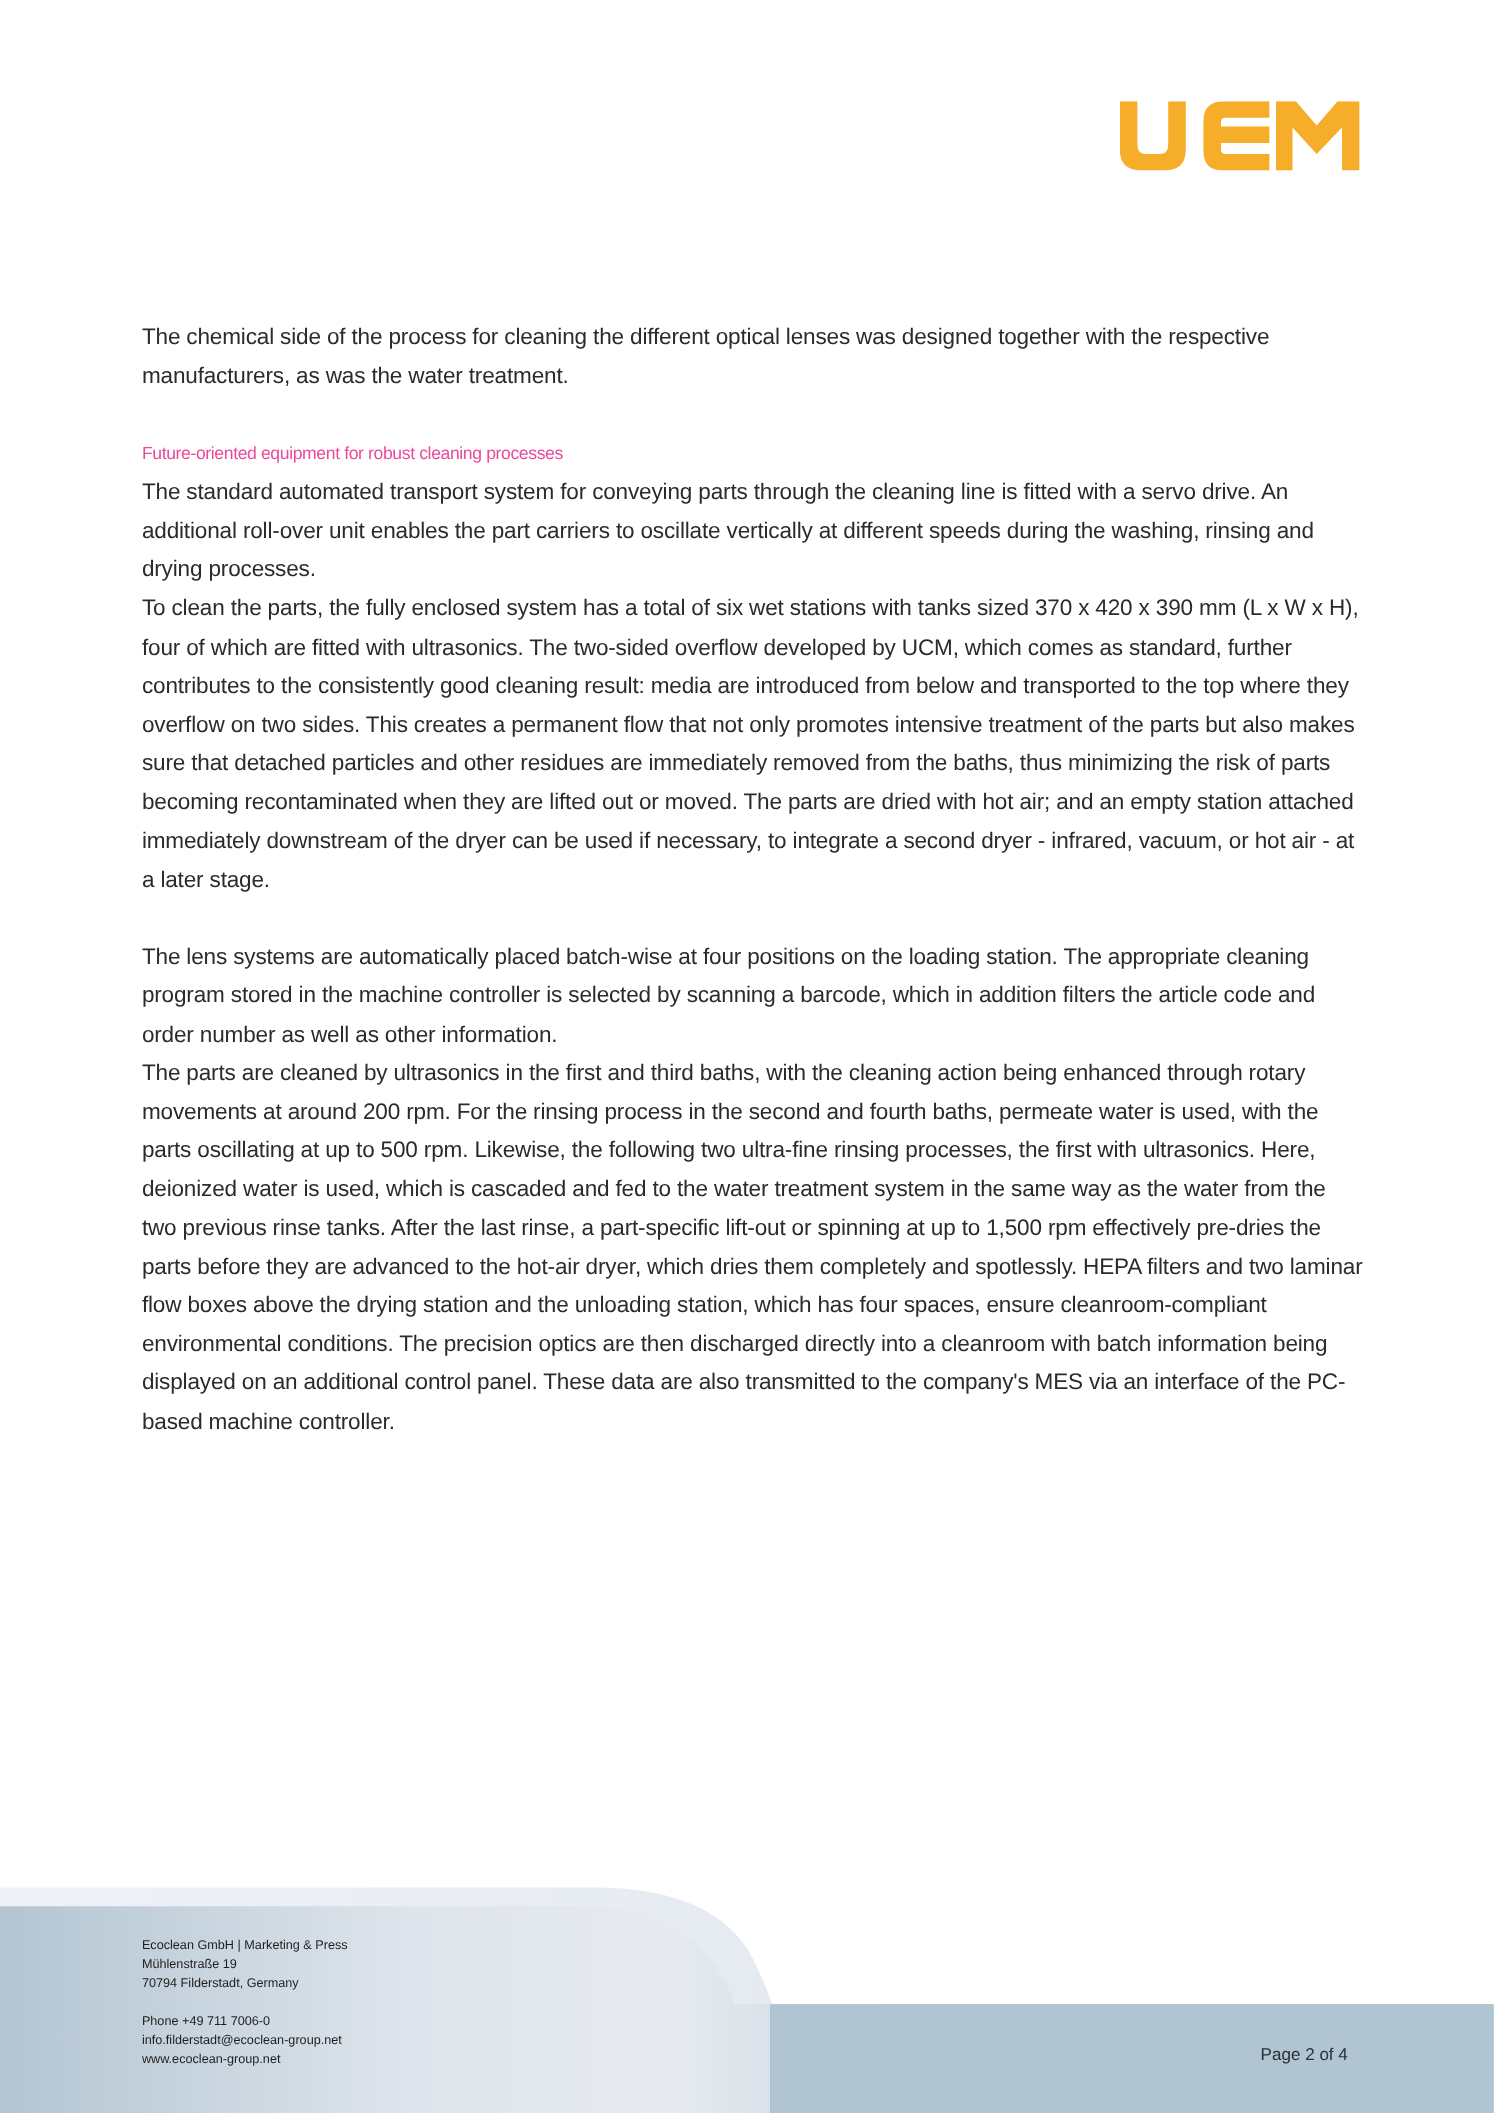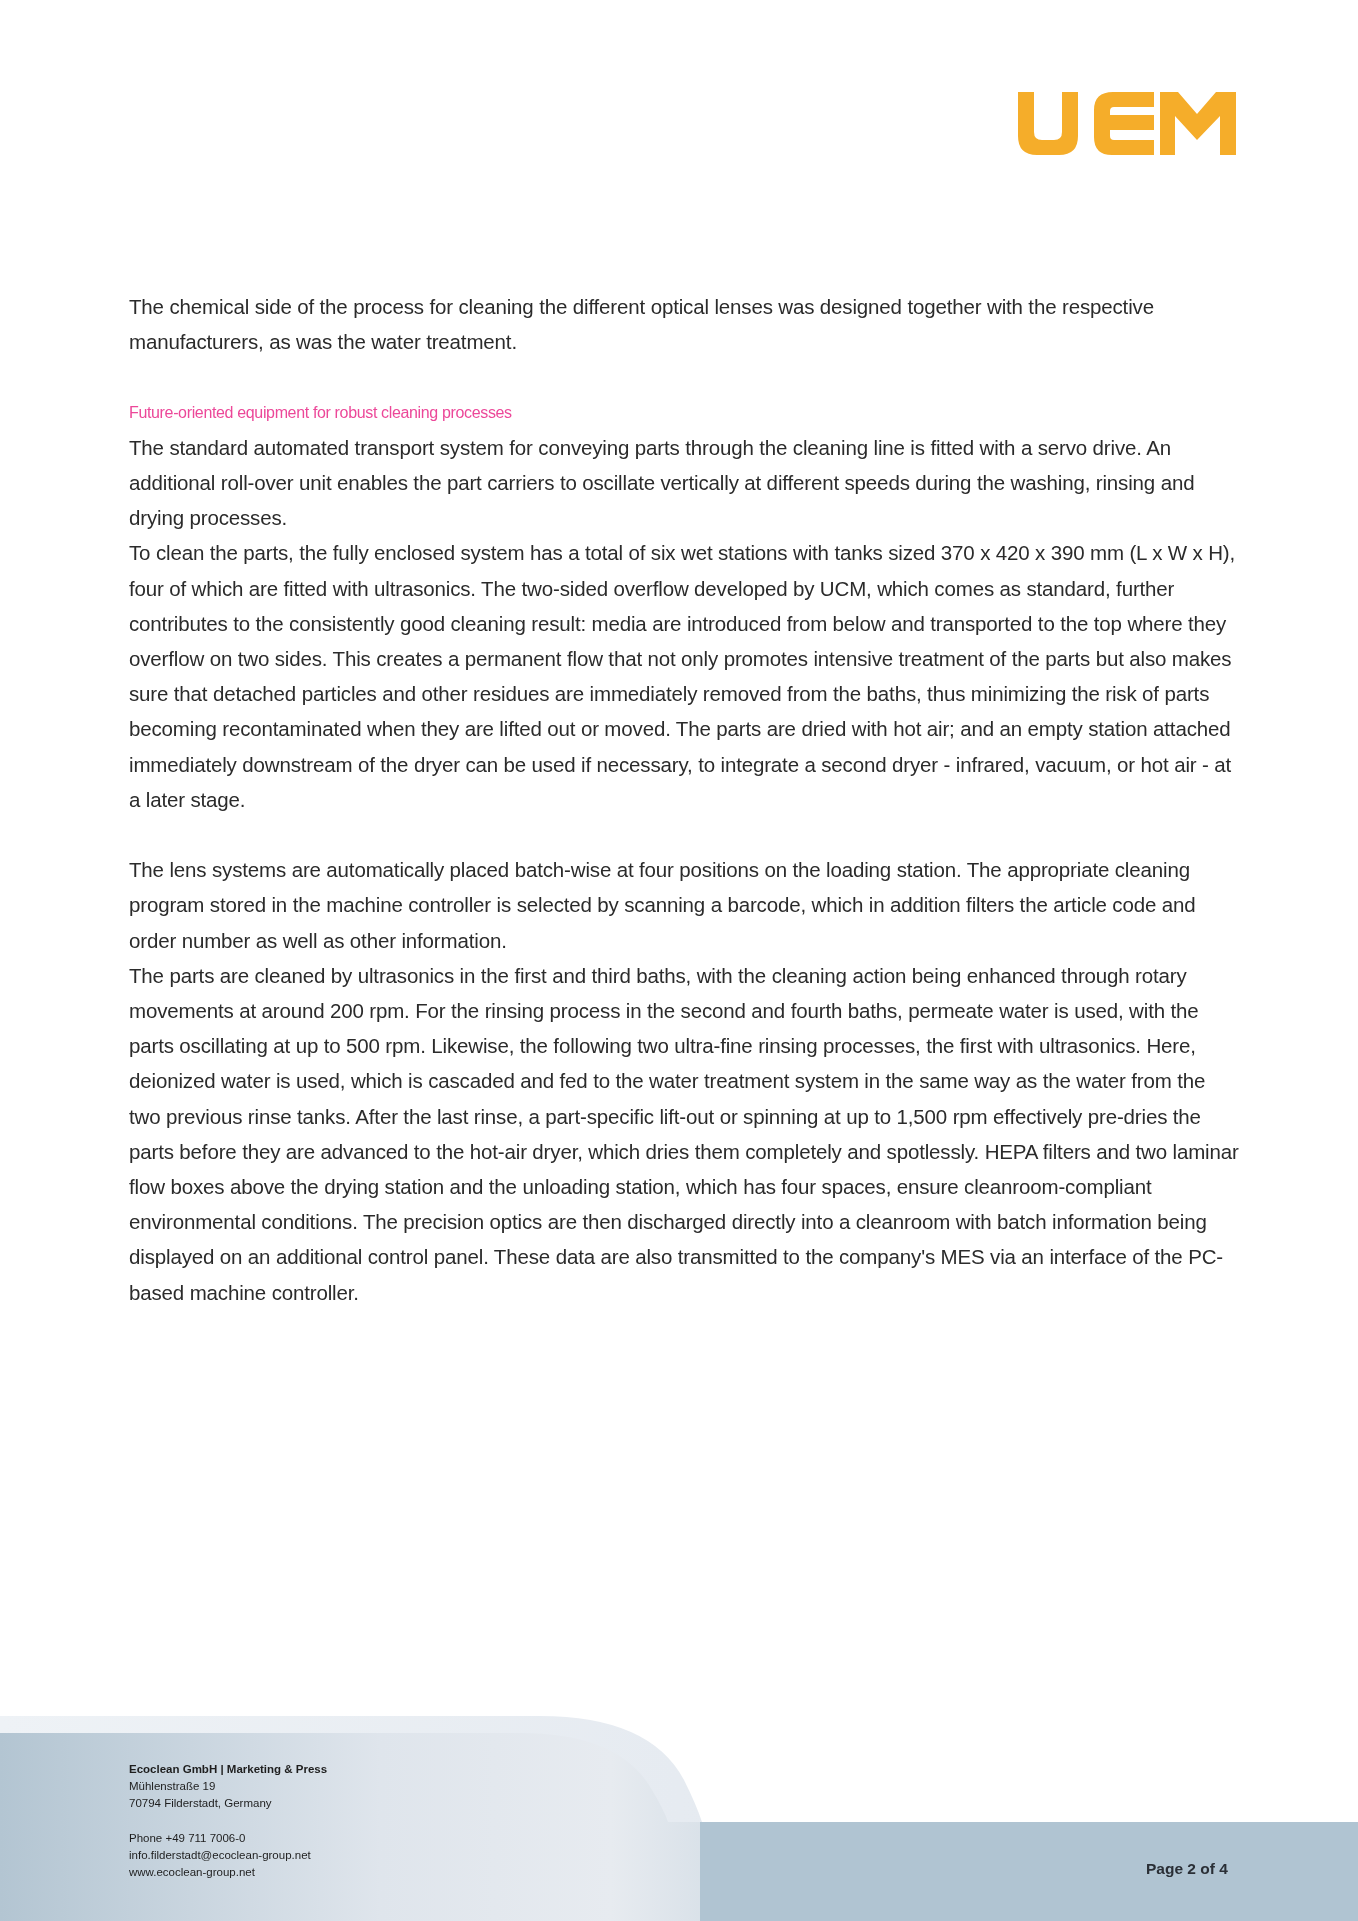--- a/index.html
+++ b/index.html
@@ -20,26 +20,26 @@
     font-size: 16px; font-weight: normal; line-height: 35.2px; color: #ec4899;
     letter-spacing: -0.35px;
   }
 
   .footer-bg { position: absolute; left: 0; top: 1700px; width: 1358px; height: 221px; }
 
   .footer-info {
     position: absolute; left: 129px; top: 1761px;
     font-size: 11.5px; line-height: 17.2px; color: #1e1e1e;
   }
-  .footer-info .company { font-weight: bold; }
+  .footer-info .company { font-weight: normal; }
   .footer-info .spacer { height: 17.2px; }
 
   .page-num {
     position: absolute; left: 1146px; top: 1860px;
-    font-size: 15.5px; color: #2a2f36; font-weight: bold;
+    font-size: 15.5px; color: #2a2f36;
   }
 </style>
 </head>
 <body>
 
 <svg class="logo" viewBox="0 0 218 63" aria-label="UCM">
   <title>UCM</title>
   <g fill="#f5ad2a">
 
     <path d="M0 0 H16 V40 Q16 48 24 48 H36 Q44 48 44 40 V0 H60 V44 Q60 63 41 63 H19 Q0 63 0 44 Z"></path>

